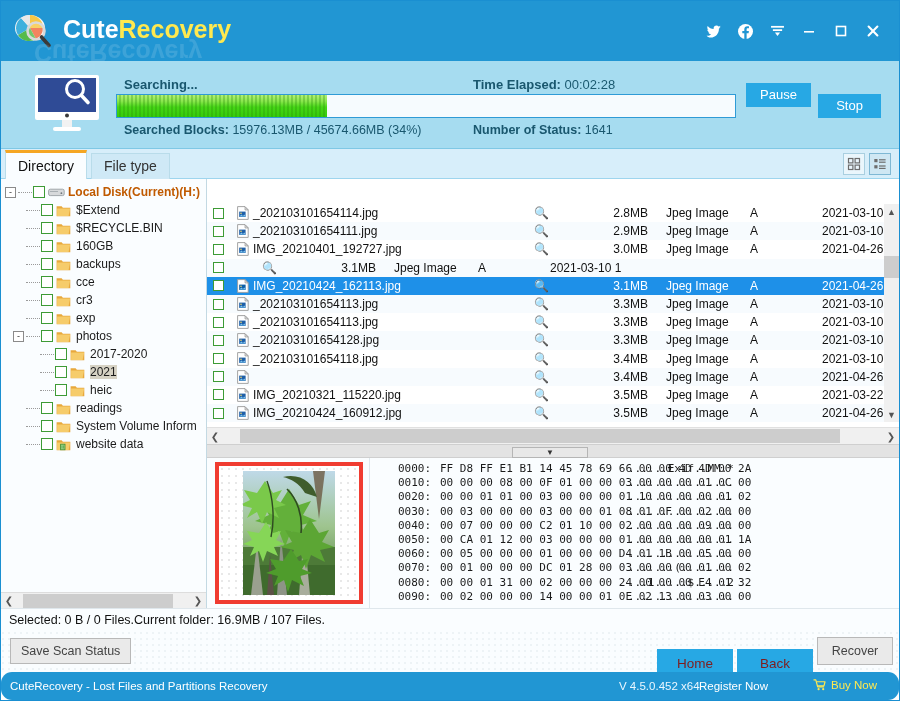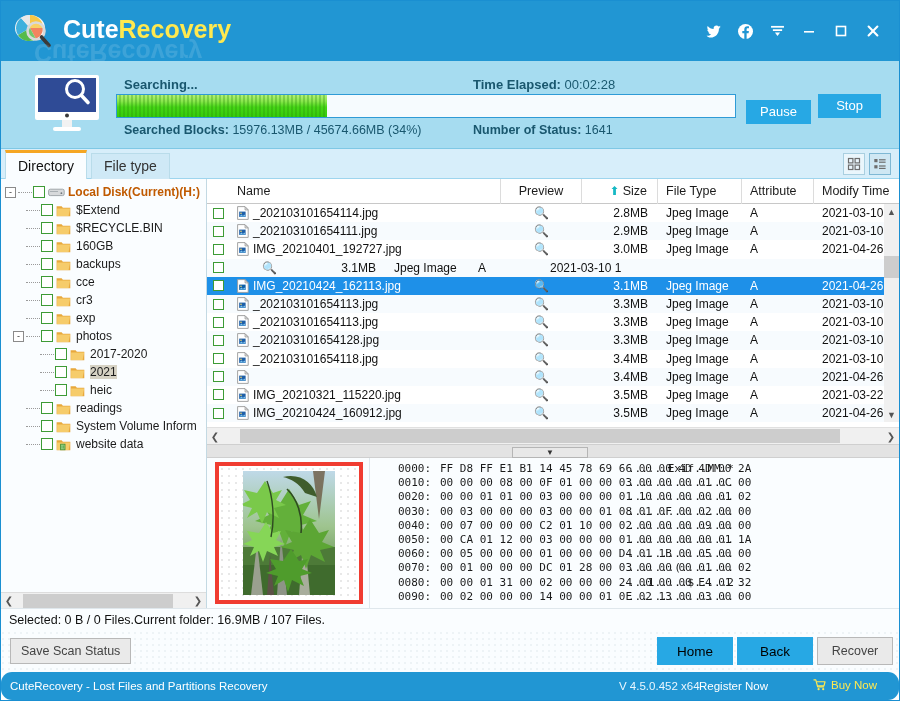--- a/index.html
+++ b/index.html
@@ -59,21 +59,21 @@
     height:100%;
     background:
       repeating-linear-gradient(90deg, rgba(0,0,0,0.0) 0 2px, rgba(40,140,10,0.30) 2px 4px),
       linear-gradient(180deg,#b5f07a 0%,#8ae84d 28%,#46d616 55%,#34cc0c 100%);
   }
   .btn-blue {
     position:absolute; height:24px; background:#27a8e4; color:#fff;
     border:none; font-size:13px; font-family:"Liberation Sans",sans-serif;
     cursor:pointer; line-height:24px; text-align:center; padding:0;
   }
-  #pause-btn { left:745px; top:99px; width:65px; }
+  #pause-btn { left:745px; top:82px; width:65px; }
   #stop-btn { left:817px; top:93px; width:63px; }
   .searched-blocks { position:absolute; left:123px; top:122px; font-size:12.5px; color:#19576e; }
   .searched-blocks .lbl { font-weight:bold; }
   .numfiles { position:absolute; left:472px; top:122px; font-size:12.5px; color:#19576e; }
   .numfiles .lbl { font-weight:bold; }
 
   
   .tabstrip {
     position:absolute; left:0; top:148px; width:898px; height:30px;
     background:#d7eefa; border-bottom:1px solid #9ed5ee;
@@ -198,22 +198,22 @@
                background:#fafdff;
                background-image:radial-gradient(circle at 2px 2px, #edf3f6 1px, transparent 1px);
                background-size:6px 6px; }
   .btn-grey {
     position:absolute; height:26px; background:#eaeaea; border:1px solid #b8b8b8; color:#444;
     font-size:12.5px; font-family:"Liberation Sans",sans-serif; cursor:pointer; padding:0 10px;
   }
   #save-scan-btn { left:9px; top:7px; height:26px; }
   #recover-btn { left:816px; top:6px; width:76px; height:28px; }
   .btn-flat {
-    position:absolute; height:28px; background:#27a8e4; border:none; color:#000000; font-size:13.5px;
-    font-family:"Liberation Sans",sans-serif; cursor:pointer;
+    position:absolute; height:28px; background:#27a8e4; border:none; color:#7f1d1d; font-size:13.5px;
+    font-family:"Liberation Sans",sans-serif; cursor:pointer;margin-top:12px;
   }
   #home-btn { left:656px; top:6px; width:76px; }
   #back-btn { left:736px; top:6px; width:76px; }
 
   .footer { position:absolute; left:0; top:671px; width:898px; height:28px; background:#2196d3;
             color:#fff; font-size:11.5px;border-radius:11px; }
   .ft-left { position:absolute; left:9px; top:8px; }
   .ft-ver { position:absolute; left:618px; top:8px; color:#eaf7ff; }
   .ft-reg { position:absolute; left:698px; top:8px; color:#ffffff; cursor:pointer; }
   .ft-buy { position:absolute; left:812px; top:7px; color:#ffe94f; cursor:pointer; display:flex;
@@ -499,29 +499,20 @@
         <div class="sb-track">
             <div class="sb-thumb-h"></div>
           </div>
         <div class="sb-arrow">❯</div>
       </div>
     </div>
 
     <div class="right-pane">
 
       <div class="filelist">
-        <div class="fl-head">
-          <div class="hcell c-chk"></div>
-          <div class="hcell c-name">Name</div>
-          <div class="hcell c-prev">Preview</div>
-          <div class="hcell c-size"><span class="sortarrow">⬆</span><span>Size</span></div>
-          <div class="hcell c-type">File Type</div>
-          <div class="hcell c-attr">Attribute</div>
-          <div class="hcell c-time">Modify Time</div>
-        </div>
         <div class="fl-body" id="filelist-body">
             <div class="frow">
               <div class="cell c-chk">
                 <span class="rcb"></span>
               </div>
               <div class="cell c-name namecell">
                 <span class="jicon"><svg viewBox="0 0 12 14" width="12" height="14">
                     <path d="M0.6 0.6 h7.4 l3.2 3.2 v9.6 h-10.6 z" fill="#ffffff" stroke="#9a9a9a" stroke-width="0.9"></path>
                     <path d="M8 0.8 v3.2 h3.1 z" fill="#dcdcdc" stroke="#9a9a9a" stroke-width="0.7"></path>
                     <rect x="2.2" y="5.6" width="6.4" height="5.4" fill="#1f5fa8"></rect>

